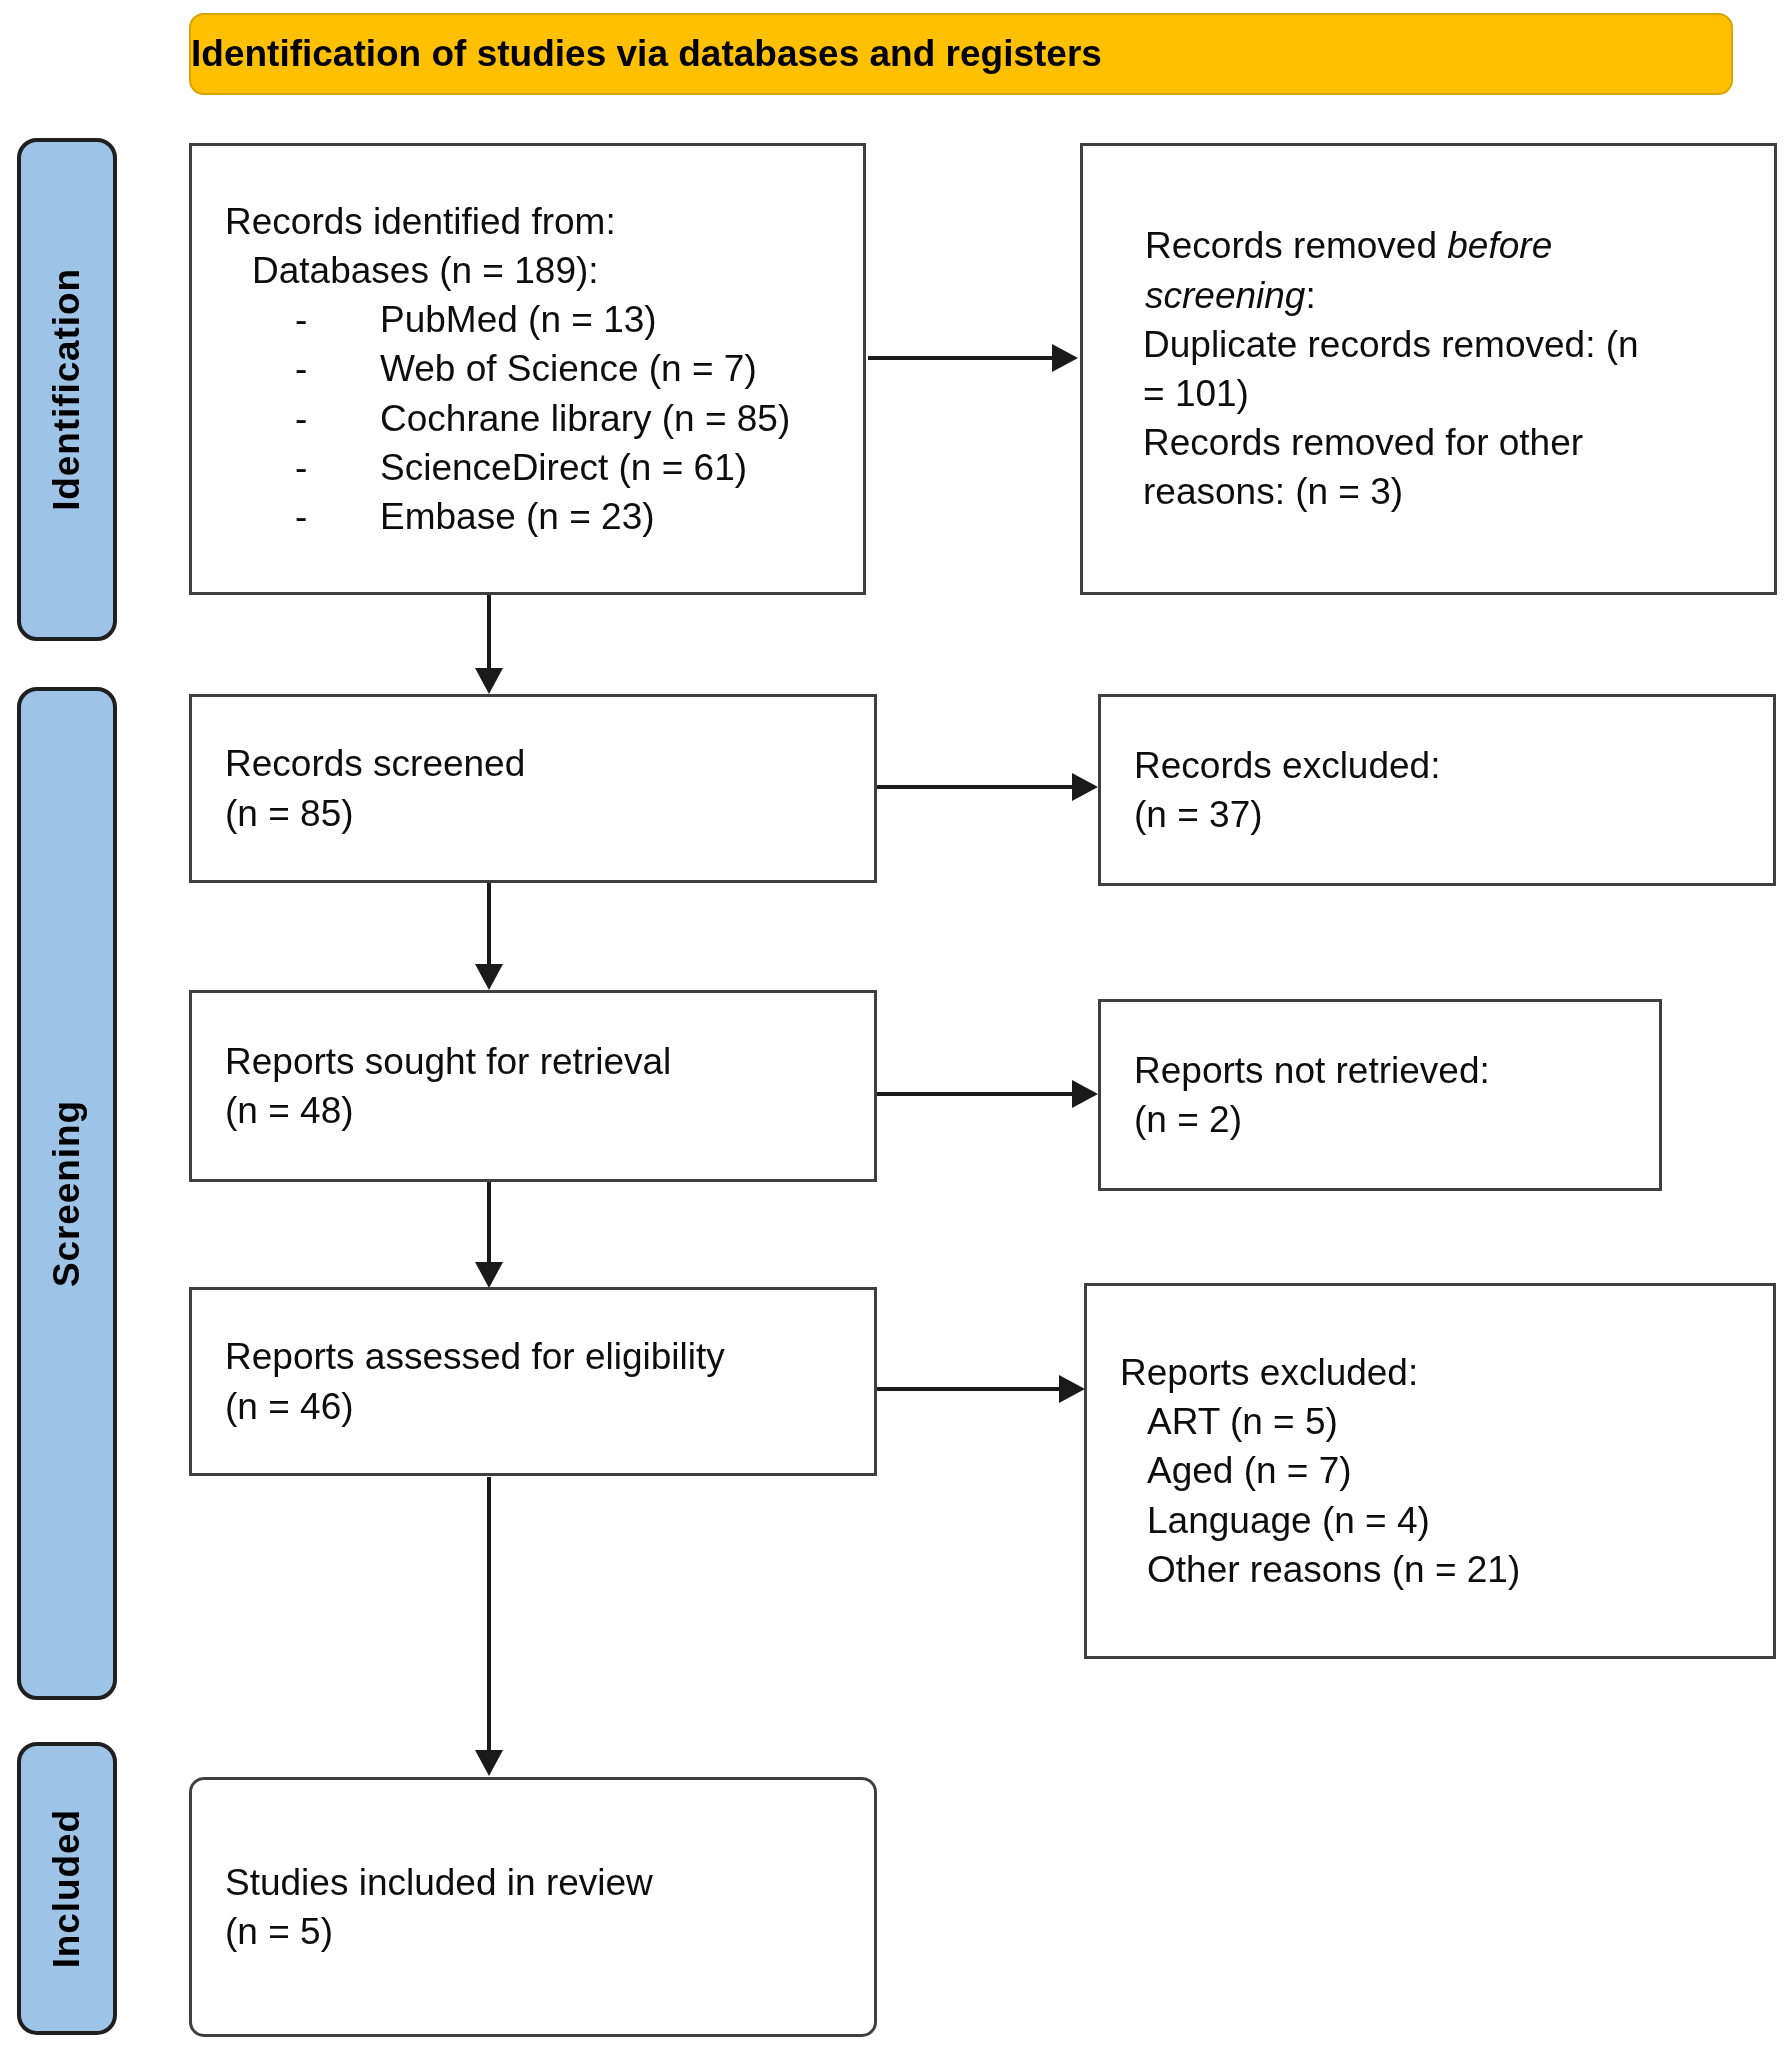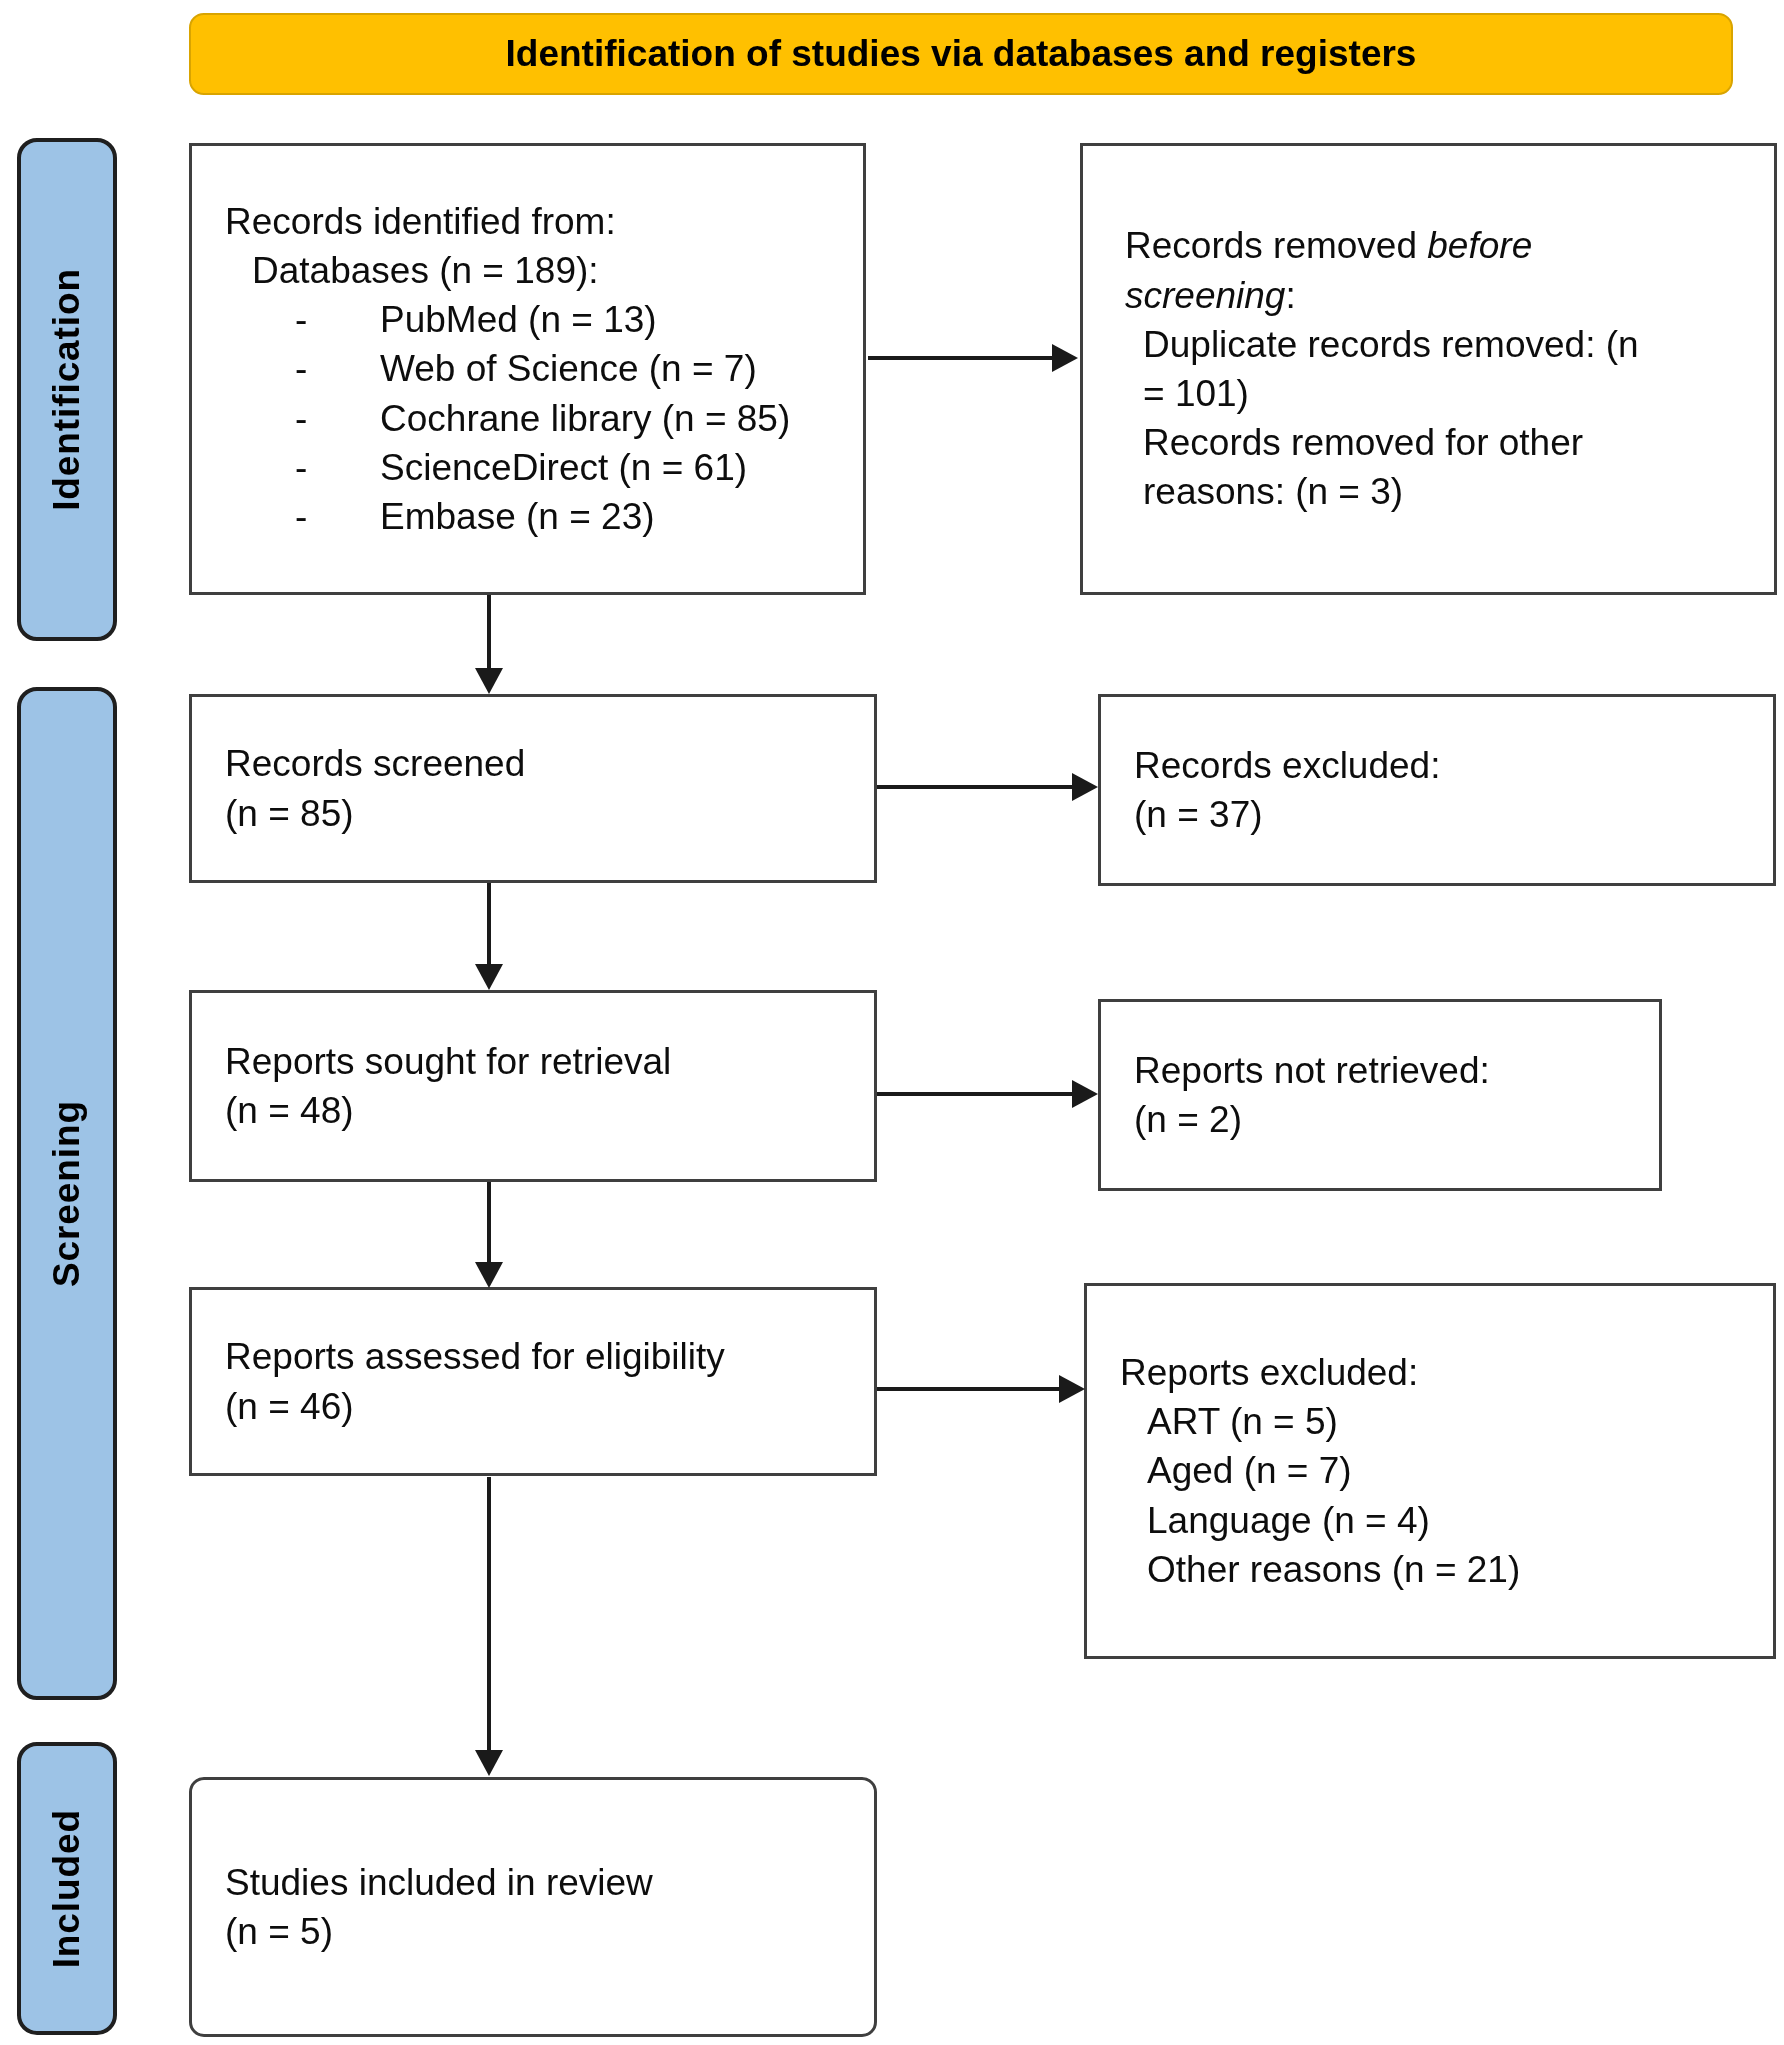--- a/index.html
+++ b/index.html
@@ -15,21 +15,21 @@
 
   
   .banner {
     position: absolute;
     left: 189px; top: 13px;
     width: 1544px; height: 82px;
     background: #FFC000;
     border: 2.8px solid #D9A400;
     border-radius: 14.8px;
     box-sizing: border-box;
-    display: flex; align-items: center; justify-content: center;
+    display: flex; align-items: center; 
     font-size: 37px; font-weight: bold; color: #000000;
   }
 
   
   .stage {
     position: absolute;
     left: 16.6px; width: 100px;
     background: #9DC3E6;
     border: 4.6px solid #1F1F1F;
     border-radius: 20px;
@@ -50,21 +50,21 @@
   
   .fbox {
     position: absolute;
     background: #ffffff;
     border: 3.7px solid #3F3F3F;
     box-sizing: border-box;
     display: flex; flex-direction: column; justify-content: center;
     font-size: 37px; line-height: 1.33; color: #0d0d0d;
   }
   .fbox .pad36 { padding-left: 33px; }
-  .fbox .pad45 { padding-left: 42px; }
+  .fbox .pad45 { padding-left: 62px; }
   .fbox .pad108 { padding-left: 60px; }
   .fbox .nowrap { white-space: nowrap; }
   .dashrow { display: flex; }
   .dashrow .dash { width: 85px; padding-left: 103px; box-sizing: content-box; flex: 0 0 auto; }
   .dashrow .dashlabel { white-space: nowrap; }
   .it { font-style: italic; }
   .wrapblock { width: 517px; }
 
   .box-identified       { left: 189px;  top: 143px;  width: 677px; height: 452px; }
   .box-removed          { left: 1080px; top: 143px;  width: 697px; height: 452px; }

